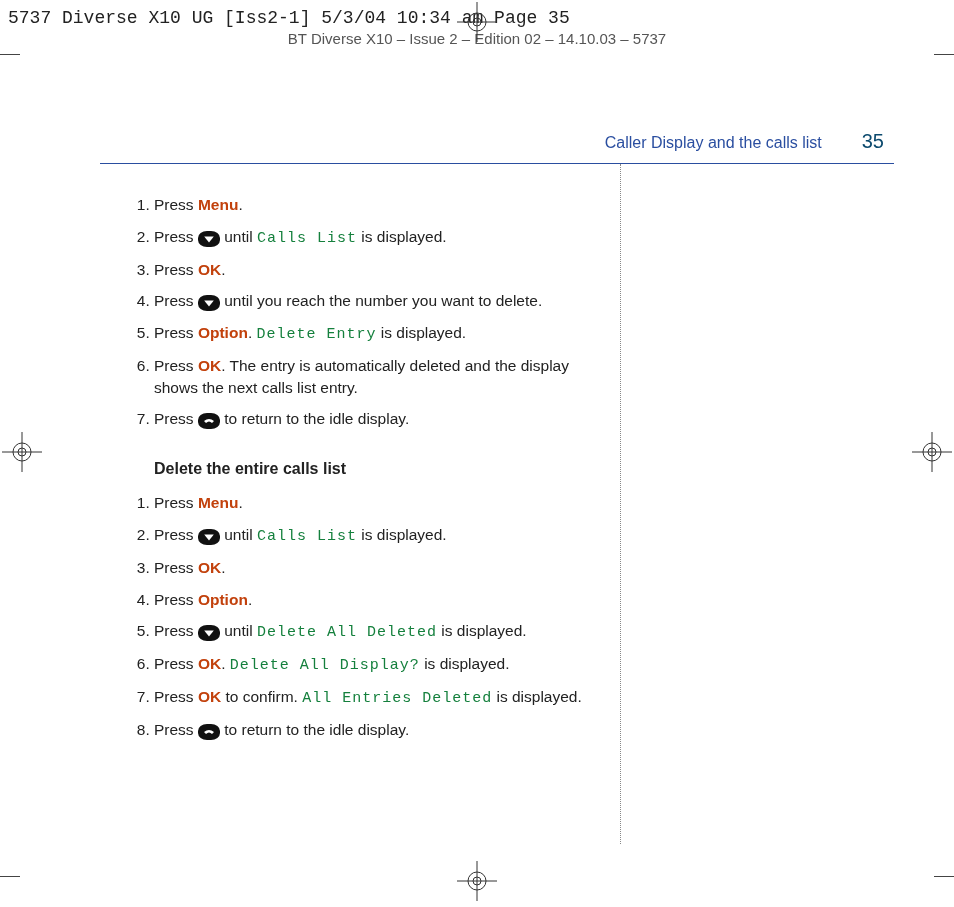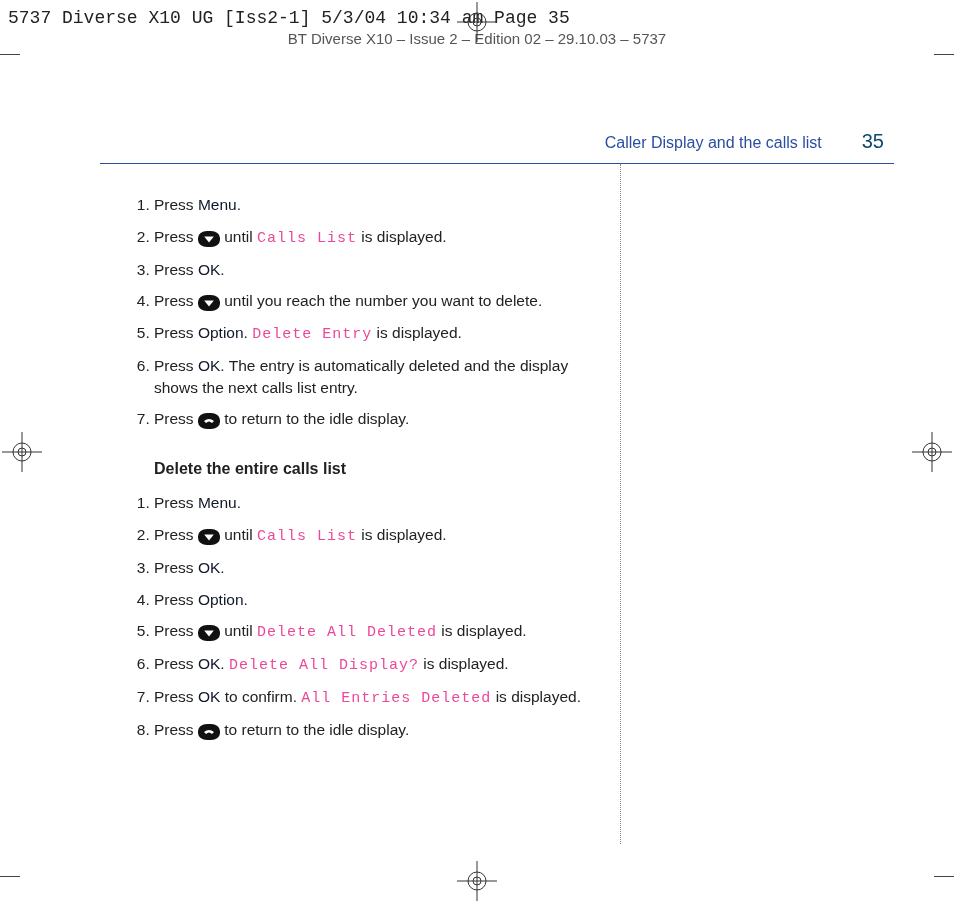--- a/index.html
+++ b/index.html
@@ -81,28 +81,28 @@
     margin: 0 0 30px 0;
     padding-left: 24px;
   }
   li {
     font-size: 15.5px;
     line-height: 1.4;
     margin-bottom: 10px;
     color: #222;
   }
   .key {
-    color: #0f172a;
-    font-weight: normal;
+    color: #c2410c;
+    font-weight: bold;
   }
   .lcd {
     font-family: "Lucida Console", "Courier New", monospace;
     letter-spacing: 1px;
     font-size: 15px;
-    color: #ec4899;
+    color: #15803d;
   }
   .icon-down, .icon-end {
     display: inline-flex;
     align-items: center;
     justify-content: center;
     width: 22px;
     height: 16px;
     background: #111;
     border-radius: 9px / 7px;
     vertical-align: -3px;
@@ -126,21 +126,21 @@
   .corner { position:absolute; width:20px; border-top:1px solid #444; }
   .corner.tl { top:54px; left:0; }
   .corner.tr { top:54px; right:0; }
   .corner.bl { bottom:30px; left:0; }
   .corner.br { bottom:30px; right:0; }
 </style>
 </head>
 <body>
 
 <div class="print-header">5737 Diverse X10 UG [Iss2-1]  5/3/04  10:34 am  Page 35</div>
-<div class="doc-header">BT Diverse X10 – Issue 2 – Edition 02 – 29.10.03 – 5737</div>
+<div class="doc-header">BT Diverse X10 – Issue 2 – Edition 02 – 14.10.03 – 5737</div>
 
 <div class="reg-marks reg-top"><svg viewBox="0 0 40 40">
       <circle cx="20" cy="20" r="9"></circle>
       <circle cx="20" cy="20" r="4"></circle>
       <line x1="20" y1="0" x2="20" y2="40"></line>
       <line x1="0" y1="20" x2="40" y2="20"></line>
     </svg></div>
 <div class="reg-marks reg-bottom"><svg viewBox="0 0 40 40">
       <circle cx="20" cy="20" r="9"></circle>
       <circle cx="20" cy="20" r="4"></circle>

